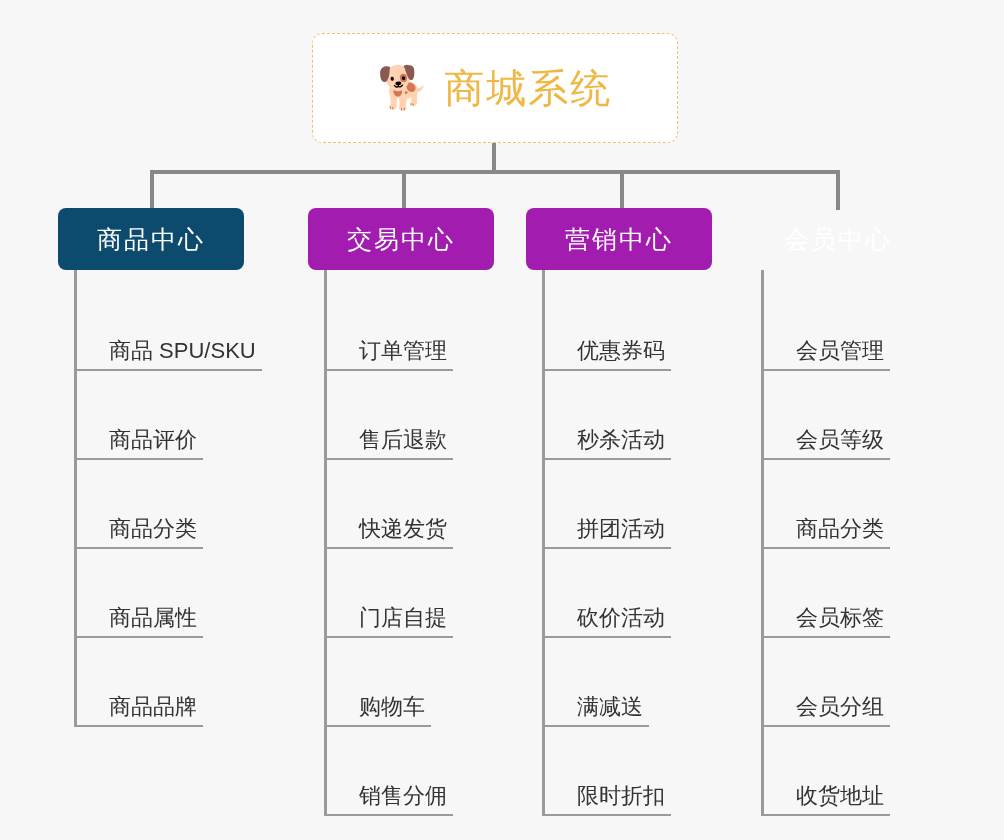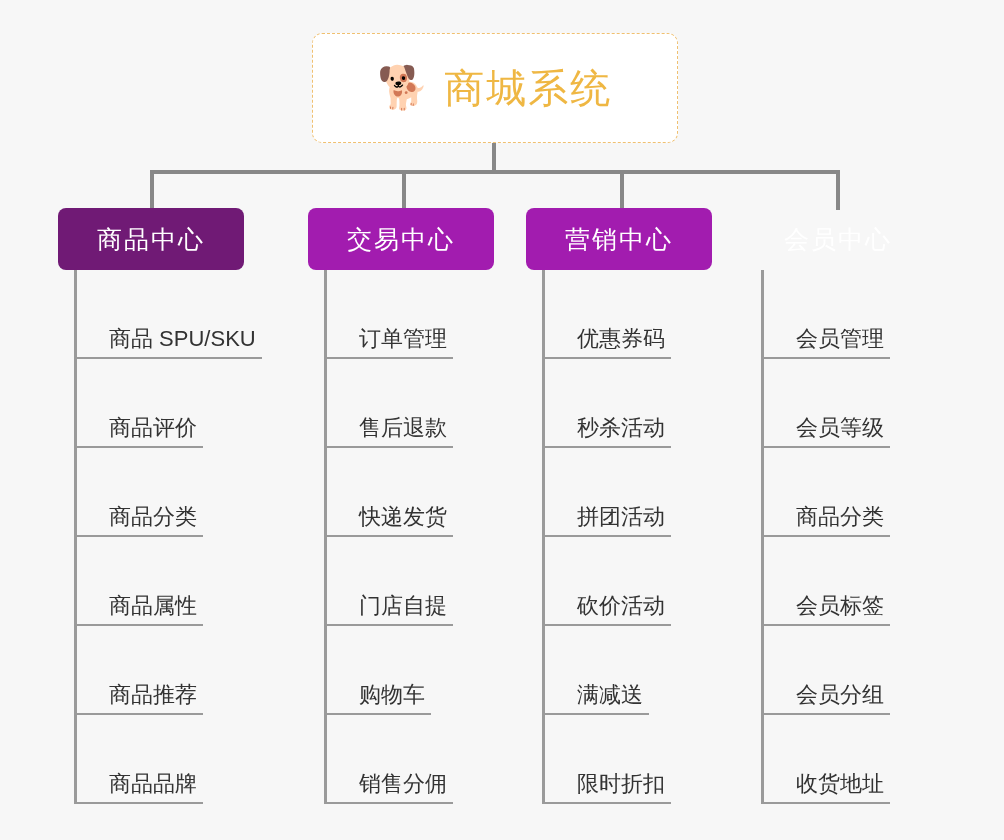--- a/index.html
+++ b/index.html
@@ -94,21 +94,21 @@
     color: #ffffff;
     font-size: 25px;
     letter-spacing: 2px;
     box-sizing: border-box;
   }
 
   
   .leaf-list {
     position: relative;
     margin-left: 16px;
-    padding-top: 0;
+    padding-top: 12px;
     border-left: 3px solid #9a9a9a;
   }
   .leaf-item {
     position: relative;
     height: 89px;
     display: flex;
     align-items: flex-end;
   }
   .leaf-label {
     display: inline-block;
@@ -132,38 +132,35 @@
   </div>
 
   <div class="conn conn-stem"></div>
   <div class="conn conn-bar"></div>
   <div class="conn conn-drop drop-0"></div>
   <div class="conn conn-drop drop-1"></div>
   <div class="conn conn-drop drop-2"></div>
   <div class="conn conn-drop drop-3"></div>
 
   <div class="column col-0">
-    <div class="cat-card" style="background: #701a75;">
+    <div class="cat-card" style="background: #0c4a6e;">
       <span>商品中心</span>
     </div>
     <div class="leaf-list">
       <div class="leaf-item">
           <span class="leaf-label">商品 SPU/SKU</span>
         </div>
       <div class="leaf-item">
           <span class="leaf-label">商品评价</span>
         </div>
       <div class="leaf-item">
           <span class="leaf-label">商品分类</span>
         </div>
       <div class="leaf-item">
           <span class="leaf-label">商品属性</span>
-        </div>
-      <div class="leaf-item">
-          <span class="leaf-label">商品推荐</span>
         </div>
       <div class="leaf-item">
           <span class="leaf-label">商品品牌</span>
         </div>
     </div>
   </div>
 
   <div class="column col-1">
     <div class="cat-card" style="background: #a21caf;">
       <span>交易中心</span>

